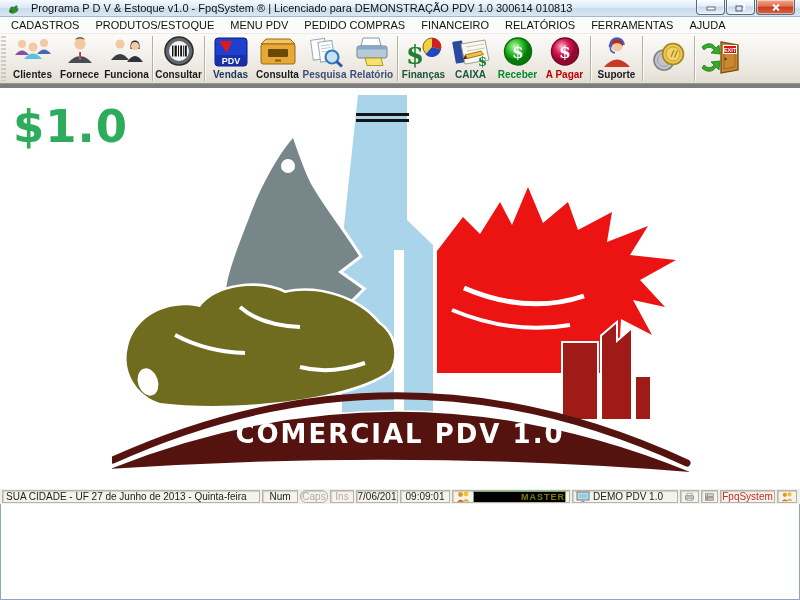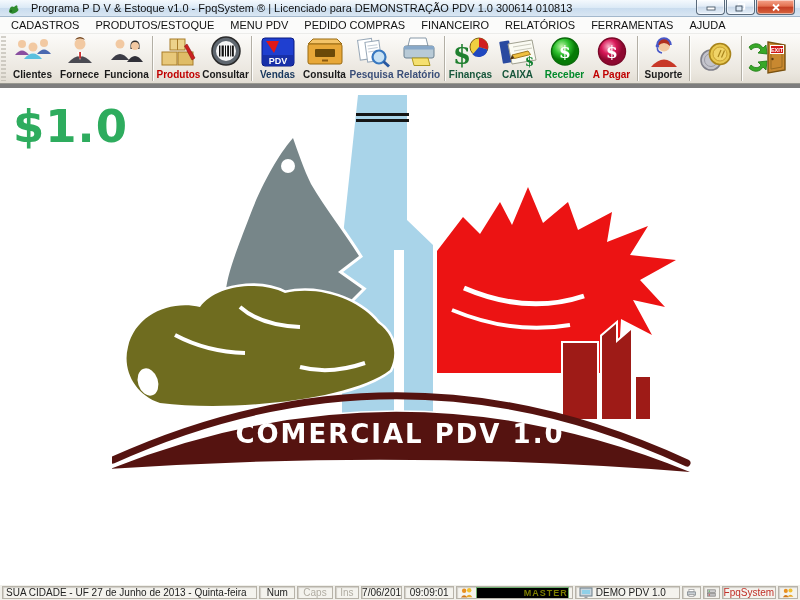--- a/index.html
+++ b/index.html
@@ -27,21 +27,21 @@
     background:linear-gradient(#fcfbf9,#eae6de 80%,#e2ddd3);position:relative;}
   .gripper{position:absolute;left:1px;top:2px;bottom:2px;width:5px;
     background:repeating-linear-gradient(#b8b4aa 0 2px,transparent 2px 4px);opacity:.6;}
   .tbtn{width:47px;height:47px;display:flex;flex-direction:column;align-items:center;justify-content:flex-end;padding-bottom:1px;box-sizing:border-box;}
   .tbtn-noname{justify-content:center;}
   .tlabel{font-size:10px;font-weight:bold;line-height:11px;white-space:nowrap;color:#1a1a1a;}
   .tsep{width:1px;align-self:stretch;margin:2px 2px;background:#b3afa5;box-shadow:1px 0 0 #fdfdfb;}
   .darkstrip{height:5px;background:#7d7d7d;border-top:1px solid #989890;box-sizing:border-box;}
 
   
-  .content{position:relative;height:496px;background:#fff;overflow:hidden;}
+  .content{position:relative;height:400px;background:#fff;overflow:hidden;}
   .version{position:absolute;left:13px;top:12px;font-family:"DejaVu Sans",sans-serif;
     font-size:45px;font-weight:bold;letter-spacing:1px;}
   .logo{position:absolute;left:112px;top:2px;}
 
   
   .statusbar{height:16px;background:#f1f0eb;display:flex;gap:2px;padding:1px 2px;box-sizing:border-box;
     font-size:10px;color:#222;align-items:stretch;border-top:1px solid #fff;}
   .spanel{border:1px solid #b7b3a9;background:#f4f3ee;display:flex;align-items:center;gap:3px;
     padding:0 3px;box-sizing:border-box;box-shadow:inset 1px 1px 1px rgba(125,120,110,.3);white-space:nowrap;overflow:hidden;}
   .dim{color:#b0aca2;}
@@ -123,30 +123,20 @@
         <circle cx="28" cy="10" r="4" fill="#f2c9a2"></circle>
         <path d="M20 26 Q28 14 36 26 Z" fill="#303038"></path>
       </svg>
       <span class="tlabel" style="color: rgb(26, 26, 26);">Funciona</span>
     </div>
 
     <div class="tsep"></div>
 
     <div class="tbtn">
       <svg width="40" height="33" viewBox="0 0 40 33">
-        <rect x="11" y="3" width="15" height="11" fill="#ecd28a" stroke="#a87c28"></rect>
-        <rect x="3" y="16" width="15" height="13" fill="#e8c87a" stroke="#a87c28"></rect>
-        <rect x="19" y="16" width="15" height="13" fill="#dfbc66" stroke="#a87c28"></rect>
-        <line x1="18.5" y1="3" x2="18.5" y2="14" stroke="#a87c28"></line>
-        <path d="M28 8 L36 22 L33 24 L25.5 10 Z" fill="#cc2020" stroke="#8a1010" stroke-width="0.6"></path>
-      </svg>
-      <span class="tlabel" style="color: rgb(192, 0, 0);">Produtos</span>
-    </div>
-    <div class="tbtn">
-      <svg width="40" height="33" viewBox="0 0 40 33">
         <circle cx="20" cy="15" r="14" fill="#5f676f" stroke="#2a2a2a" stroke-width="1.5"></circle>
         <circle cx="20" cy="15" r="10" fill="#f5f5f5"></circle>
         <g fill="#111">
           <rect x="13" y="9.5" width="1.4" height="11"></rect>
             <rect x="15.6" y="9.5" width="2.2" height="11"></rect>
           <rect x="19" y="9.5" width="1" height="11"></rect>
             <rect x="21.2" y="9.5" width="1.8" height="11"></rect>
           <rect x="24.2" y="9.5" width="1" height="11"></rect>
             <rect x="26" y="9.5" width="1.8" height="11"></rect>
         </g>
@@ -340,21 +330,21 @@
     </svg>
   </div>
 
   <div class="statusbar">
     <div class="spanel" style="width:258px;">
       <span>SUA CIDADE - UF 27 de Junho de 2013 - Quinta-feira</span>
     </div>
     <div class="spanel center" style="width:36px;">
       <span>Num</span>
     </div>
-    <div class="spanel center dim" style="width:36px;">
+    <div class="spanel center dim" style="width:28px;border-radius:6px;">
       <span>Caps</span>
     </div>
     <div class="spanel center dim" style="width:24px;">
       <span>Ins</span>
     </div>
     <div class="spanel center" style="width:42px;">
       <span>27/06/2013</span>
     </div>
     <div class="spanel center" style="width:50px;">
       <span>09:09:01</span>

